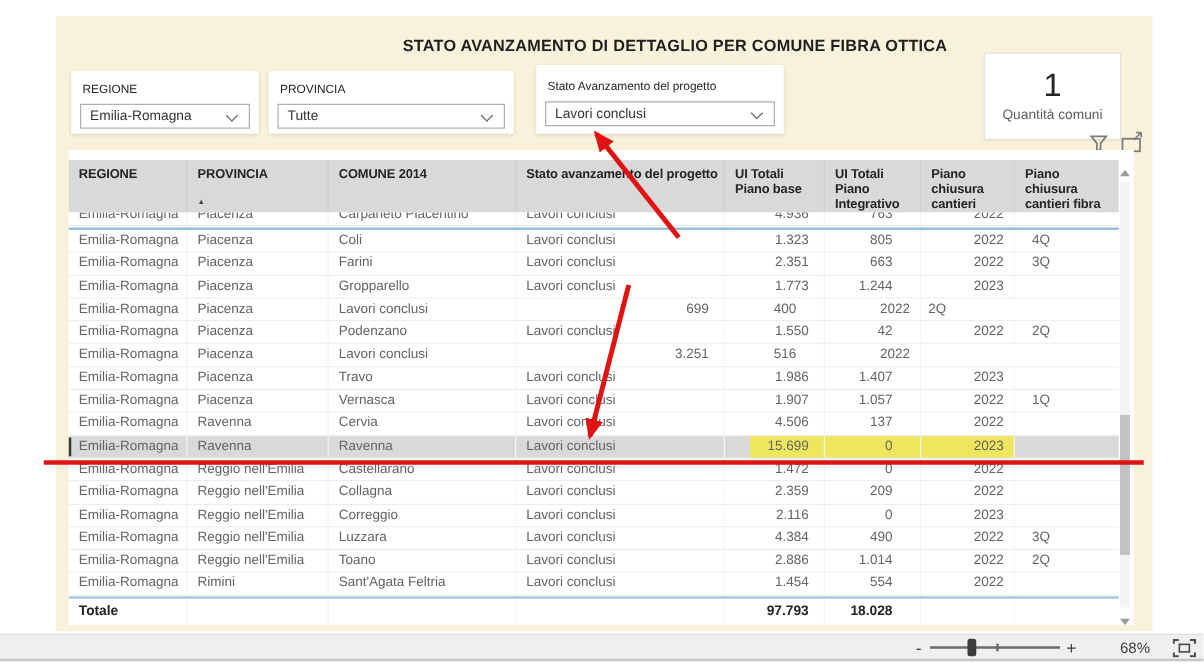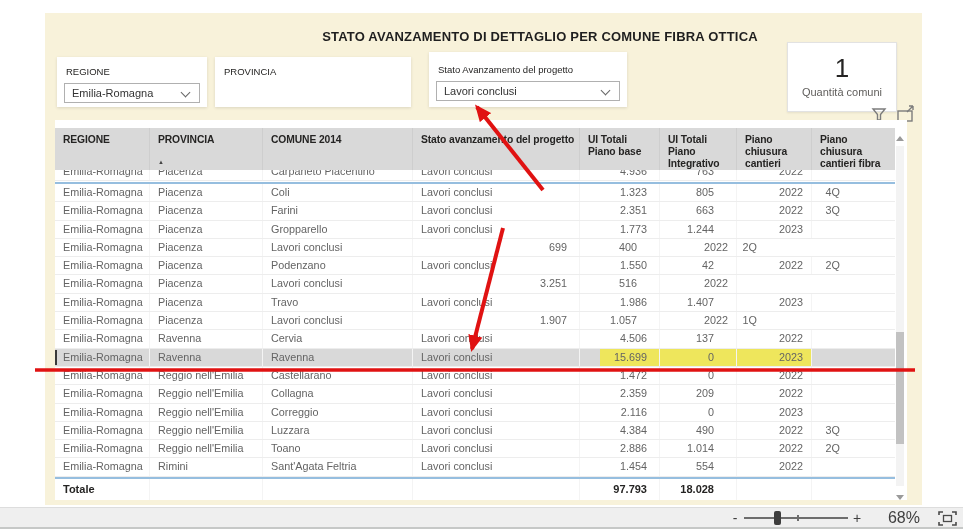--- a/index.html
+++ b/index.html
@@ -76,21 +76,21 @@
   .tri-dn { bottom:0; border-top:5px solid #9a9a9a; }
 
   
   .statusbar { position:absolute; left:0; top:507px; width:963px; height:22px; background:#efefef;
                border-top:1px solid #dddddd; border-bottom:2px solid #c6c8c7; }
   .zoomctl { position:absolute; left:728px; top:507px; height:22px; display:flex; align-items:center; color:#404040; }
   .zminus, .zplus { font-size:14px; color:#404040; width:14px; text-align:center; cursor:default; }
   .zline { position:relative; width:104px; height:2px; background:#6d6d6d; margin:0 2px; }
   .zhandle { position:absolute; left:30px; top:-6px; width:7px; height:14px; background:#3d3d3d; border-radius:2px; }
   .ztick { position:absolute; left:53px; top:-2px; width:1.5px; height:6px; background:#6d6d6d; }
-  .zlevel { font-size:16px; margin-left:22px; width:34px; text-align:right; }
+  .zlevel { font-size:12px; margin-left:22px; width:34px; text-align:right; }
   .zfit { margin-left:18px; }
 
   
   .annot { position:absolute; left:0; top:0; width:963px; height:531px; pointer-events:none; z-index:50; }
 </style>
 </head>
 <body>
 
 <div id="stage">
   <div class="canvas"></div>
@@ -99,20 +99,24 @@
 
   <div class="slicer regione">
     <div class="lab">REGIONE</div>
     <div class="ddl">
       <span>Emilia-Romagna</span>
       <span class="chev"></span>
     </div>
   </div>
   <div class="slicer provincia">
     <div class="lab">PROVINCIA</div>
+    <div class="ddl">
+      <span>Tutte</span>
+      <span class="chev"></span>
+    </div>
   </div>
   <div class="slicer stato">
     <div class="lab">Stato Avanzamento del progetto</div>
     <div class="ddl">
       <span>Lavori conclusi</span>
       <span class="chev"></span>
     </div>
   </div>
 
   <div class="kpi">
@@ -219,20 +223,21 @@
           <div class="cell c2">Travo</div>
           <div class="cell c3">Lavori conclusi</div>
           <div class="cell c4 num">1.986</div>
           <div class="cell c5 num">1.407</div>
           <div class="cell c6 num">2023</div>
           <div class="cell c7 num"></div>
         </div>
         <div class="grid row">
           <div class="cell c0">Emilia-Romagna</div>
           <div class="cell c1">Piacenza</div>
+          <div class="cell c2">Vernasca</div>
           <div class="cell c3">Lavori conclusi</div>
           <div class="cell c4 num">1.907</div>
           <div class="cell c5 num">1.057</div>
           <div class="cell c6 num">2022</div>
           <div class="cell c7 num">1Q</div>
         </div>
         <div class="grid row">
           <div class="cell c0">Emilia-Romagna</div>
           <div class="cell c1">Ravenna</div>
           <div class="cell c2">Cervia</div>

